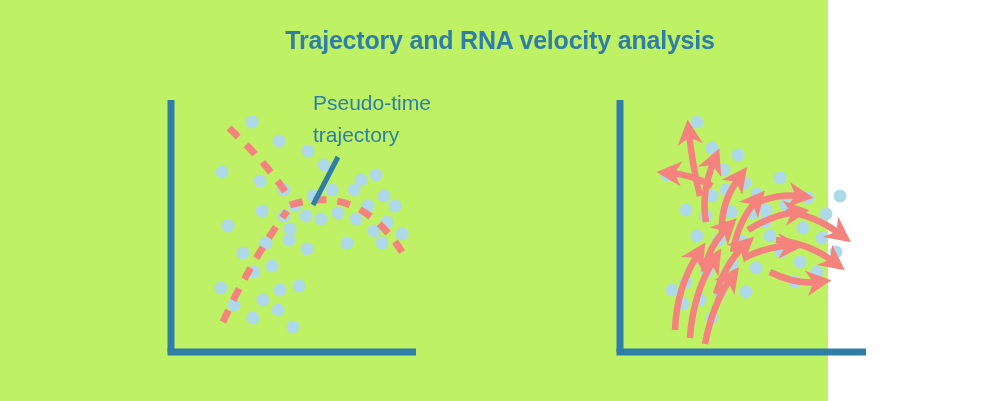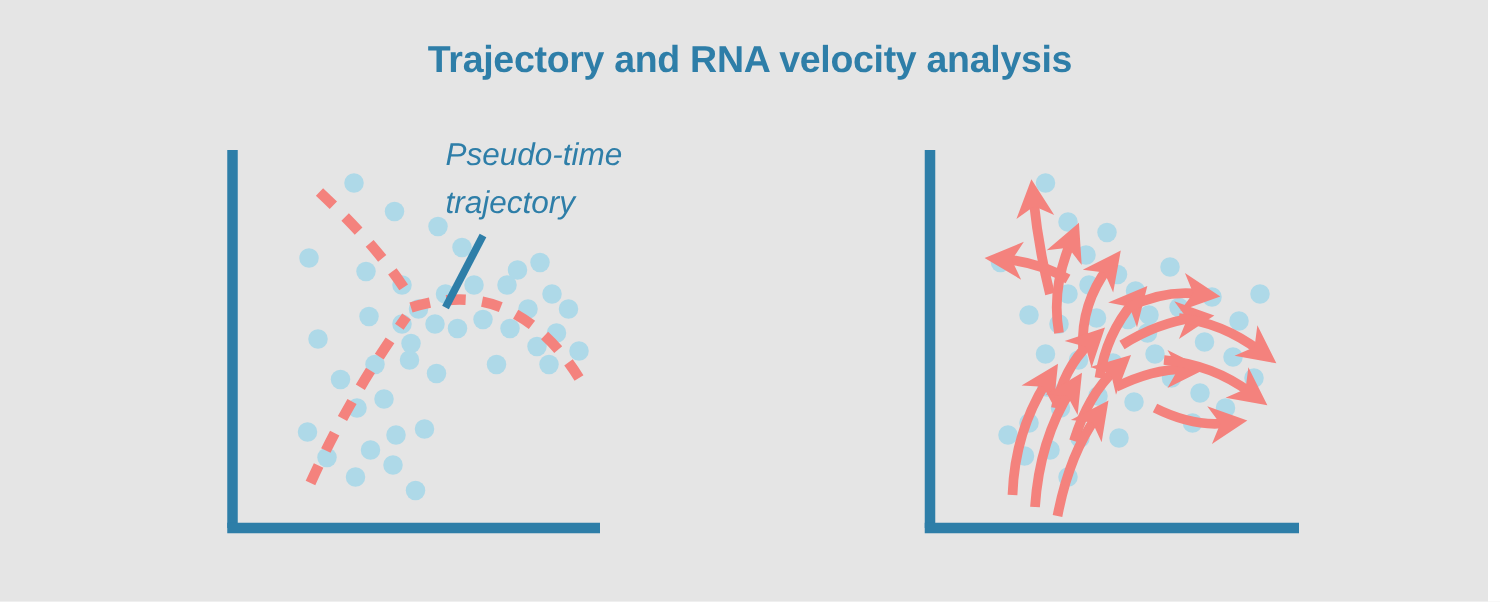--- a/index.html
+++ b/index.html
@@ -9,42 +9,42 @@
   }
   body {
     width: 1000px;
     height: 401px;
     font-family: "Liberation Sans", sans-serif;
     overflow: hidden;
     position: relative;
   }
   #figure-root {
     position: relative;
-    width: 992px;
-    height: 401px;
-    background: #e5e5e5;
+    width: 828px;
+    height: 401px;
+    background: #bef264;
   }
   #figure-title {
     position: absolute;
     top: 26px;
     left: 0;
     width: 1000px;
     text-align: center;
     font-size: 25px;
     font-weight: bold;
     color: #2E7EA8;
     letter-spacing: -0.2px;
     font-family: "Liberation Sans", sans-serif;
   }
   .panel {
     position: absolute;
     top: 0;
     height: 401px;
   }
-  #panel-left  { left: 0;   width: 500px; font-style: italic; }
+  #panel-left  { left: 16px;   width: 500px; }
   #panel-right { left: 500px; width: 500px; }
   .panel svg {
     display: block;
     width: 500px;
     height: 401px;
   }
   .annotation-text {
     font-family: "Liberation Sans", sans-serif;
     font-size: 21px;
     fill: #2E7EA8;

